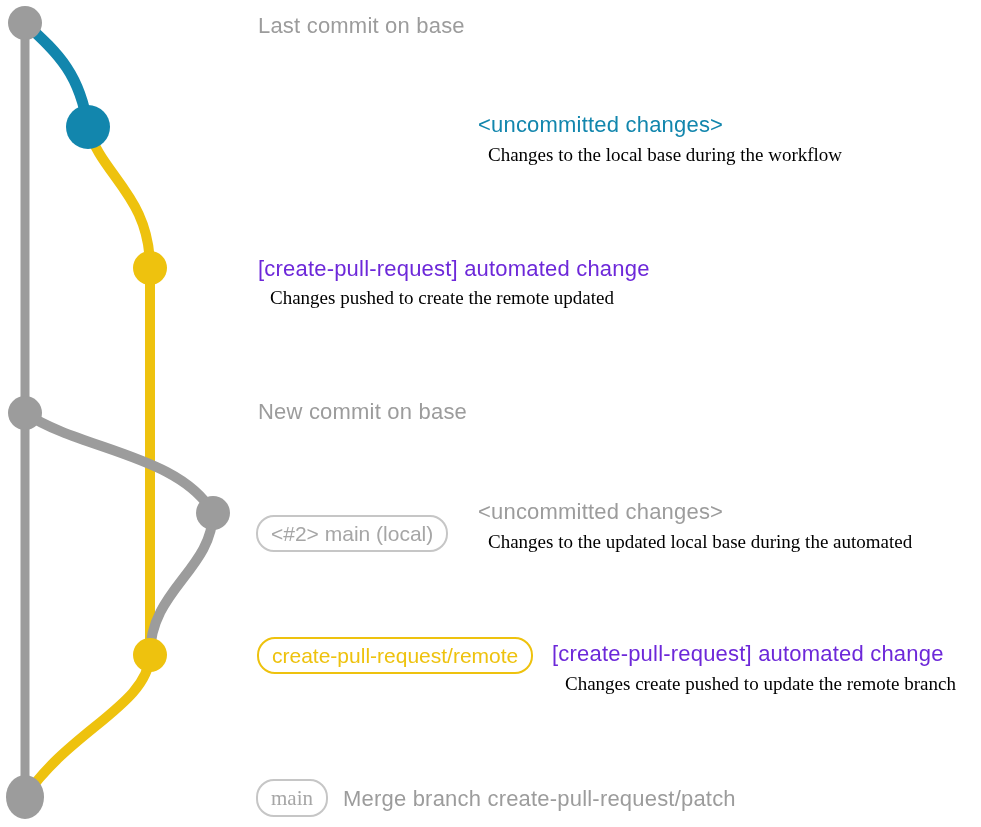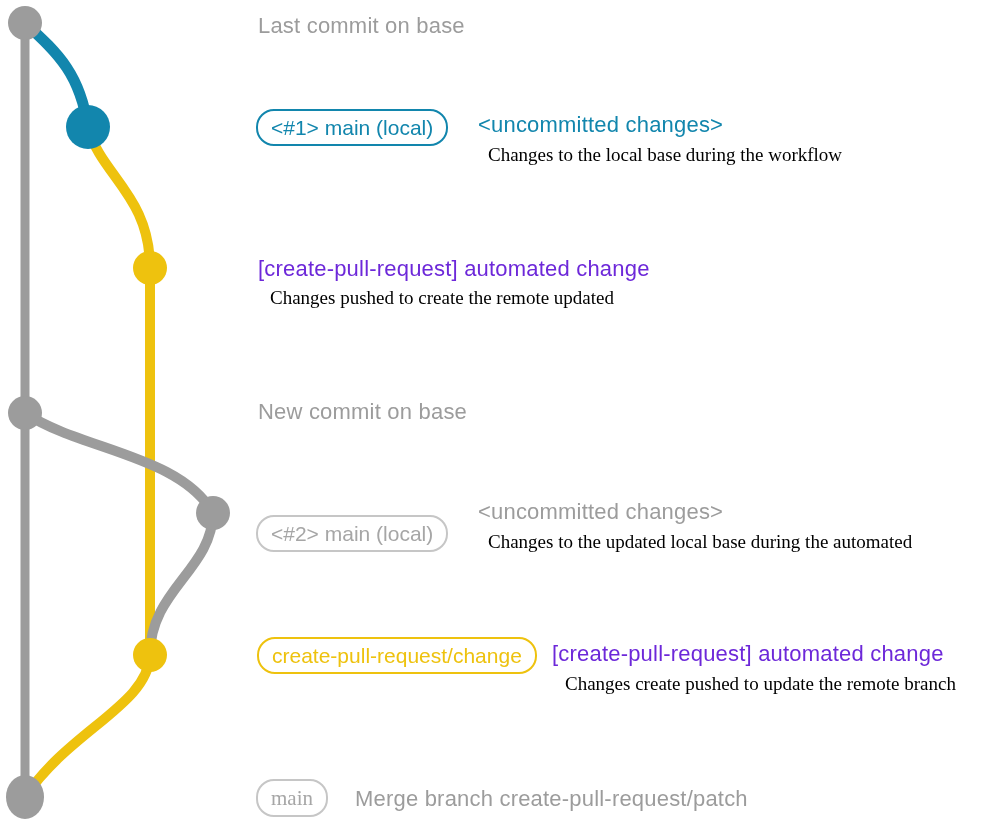--- a/index.html
+++ b/index.html
@@ -61,33 +61,32 @@
     <circle cx="88" cy="127" r="22" fill="#1286ad"></circle>
     <circle cx="150" cy="268" r="17" fill="#eec20e"></circle>
     <circle cx="25" cy="413" r="17" fill="#9c9c9c"></circle>
     <circle cx="213" cy="513" r="17" fill="#9c9c9c"></circle>
     <circle cx="150" cy="655" r="17" fill="#eec20e"></circle>
     <ellipse cx="25" cy="797" rx="19" ry="22" fill="#9c9c9c"></ellipse>
   </svg>
 
   <div class="note gray" style="left:258px;top:13px;">Last commit on base</div>
 
-  <div class="badge blue" style="left:256px;top:109px;">&lt;#1&gt; main (local)</div>
   <div class="note blue" style="left:478px;top:112px;">&lt;uncommitted changes&gt;</div>
   <div class="desc" style="left:488px;top:144px;">Changes to the local base during the workflow</div>
 
   <div class="note yellow" style="left:258px;top:256px;">[create-pull-request] automated change</div>
   <div class="desc" style="left:270px;top:287px;">Changes pushed to create the remote updated</div>
 
   <div class="note gray" style="left:258px;top:399px;">New commit on base</div>
 
   <div class="badge gray" style="left:256px;top:495px;margin-top:20px;">&lt;#2&gt; main (local)</div>
   <div class="note gray" style="left:478px;top:499px;">&lt;uncommitted changes&gt;</div>
   <div class="desc" style="left:488px;top:531px;">Changes to the updated local base during the automated</div>
 
-  <div class="badge yellow" style="left:257px;top:637px;">create-pull-request/change</div>
+  <div class="badge yellow" style="left:257px;top:637px;">create-pull-request/remote</div>
   <div class="note yellow" style="left:552px;top:641px;">[create-pull-request] automated change</div>
   <div class="desc" style="left:565px;top:673px;">Changes create pushed to update the remote branch</div>
 
   <div class="badge gray" style="left:256px;top:779px;height:38px;font-family:Liberation Serif, serif;">main</div>
-  <div class="note gray" style="left:343px;top:786px;margin-left:12px;">Merge branch create-pull-request/patch</div>
+  <div class="note gray" style="left:343px;top:786px;">Merge branch create-pull-request/patch</div>
 
 </div>
 
 </body></html>

